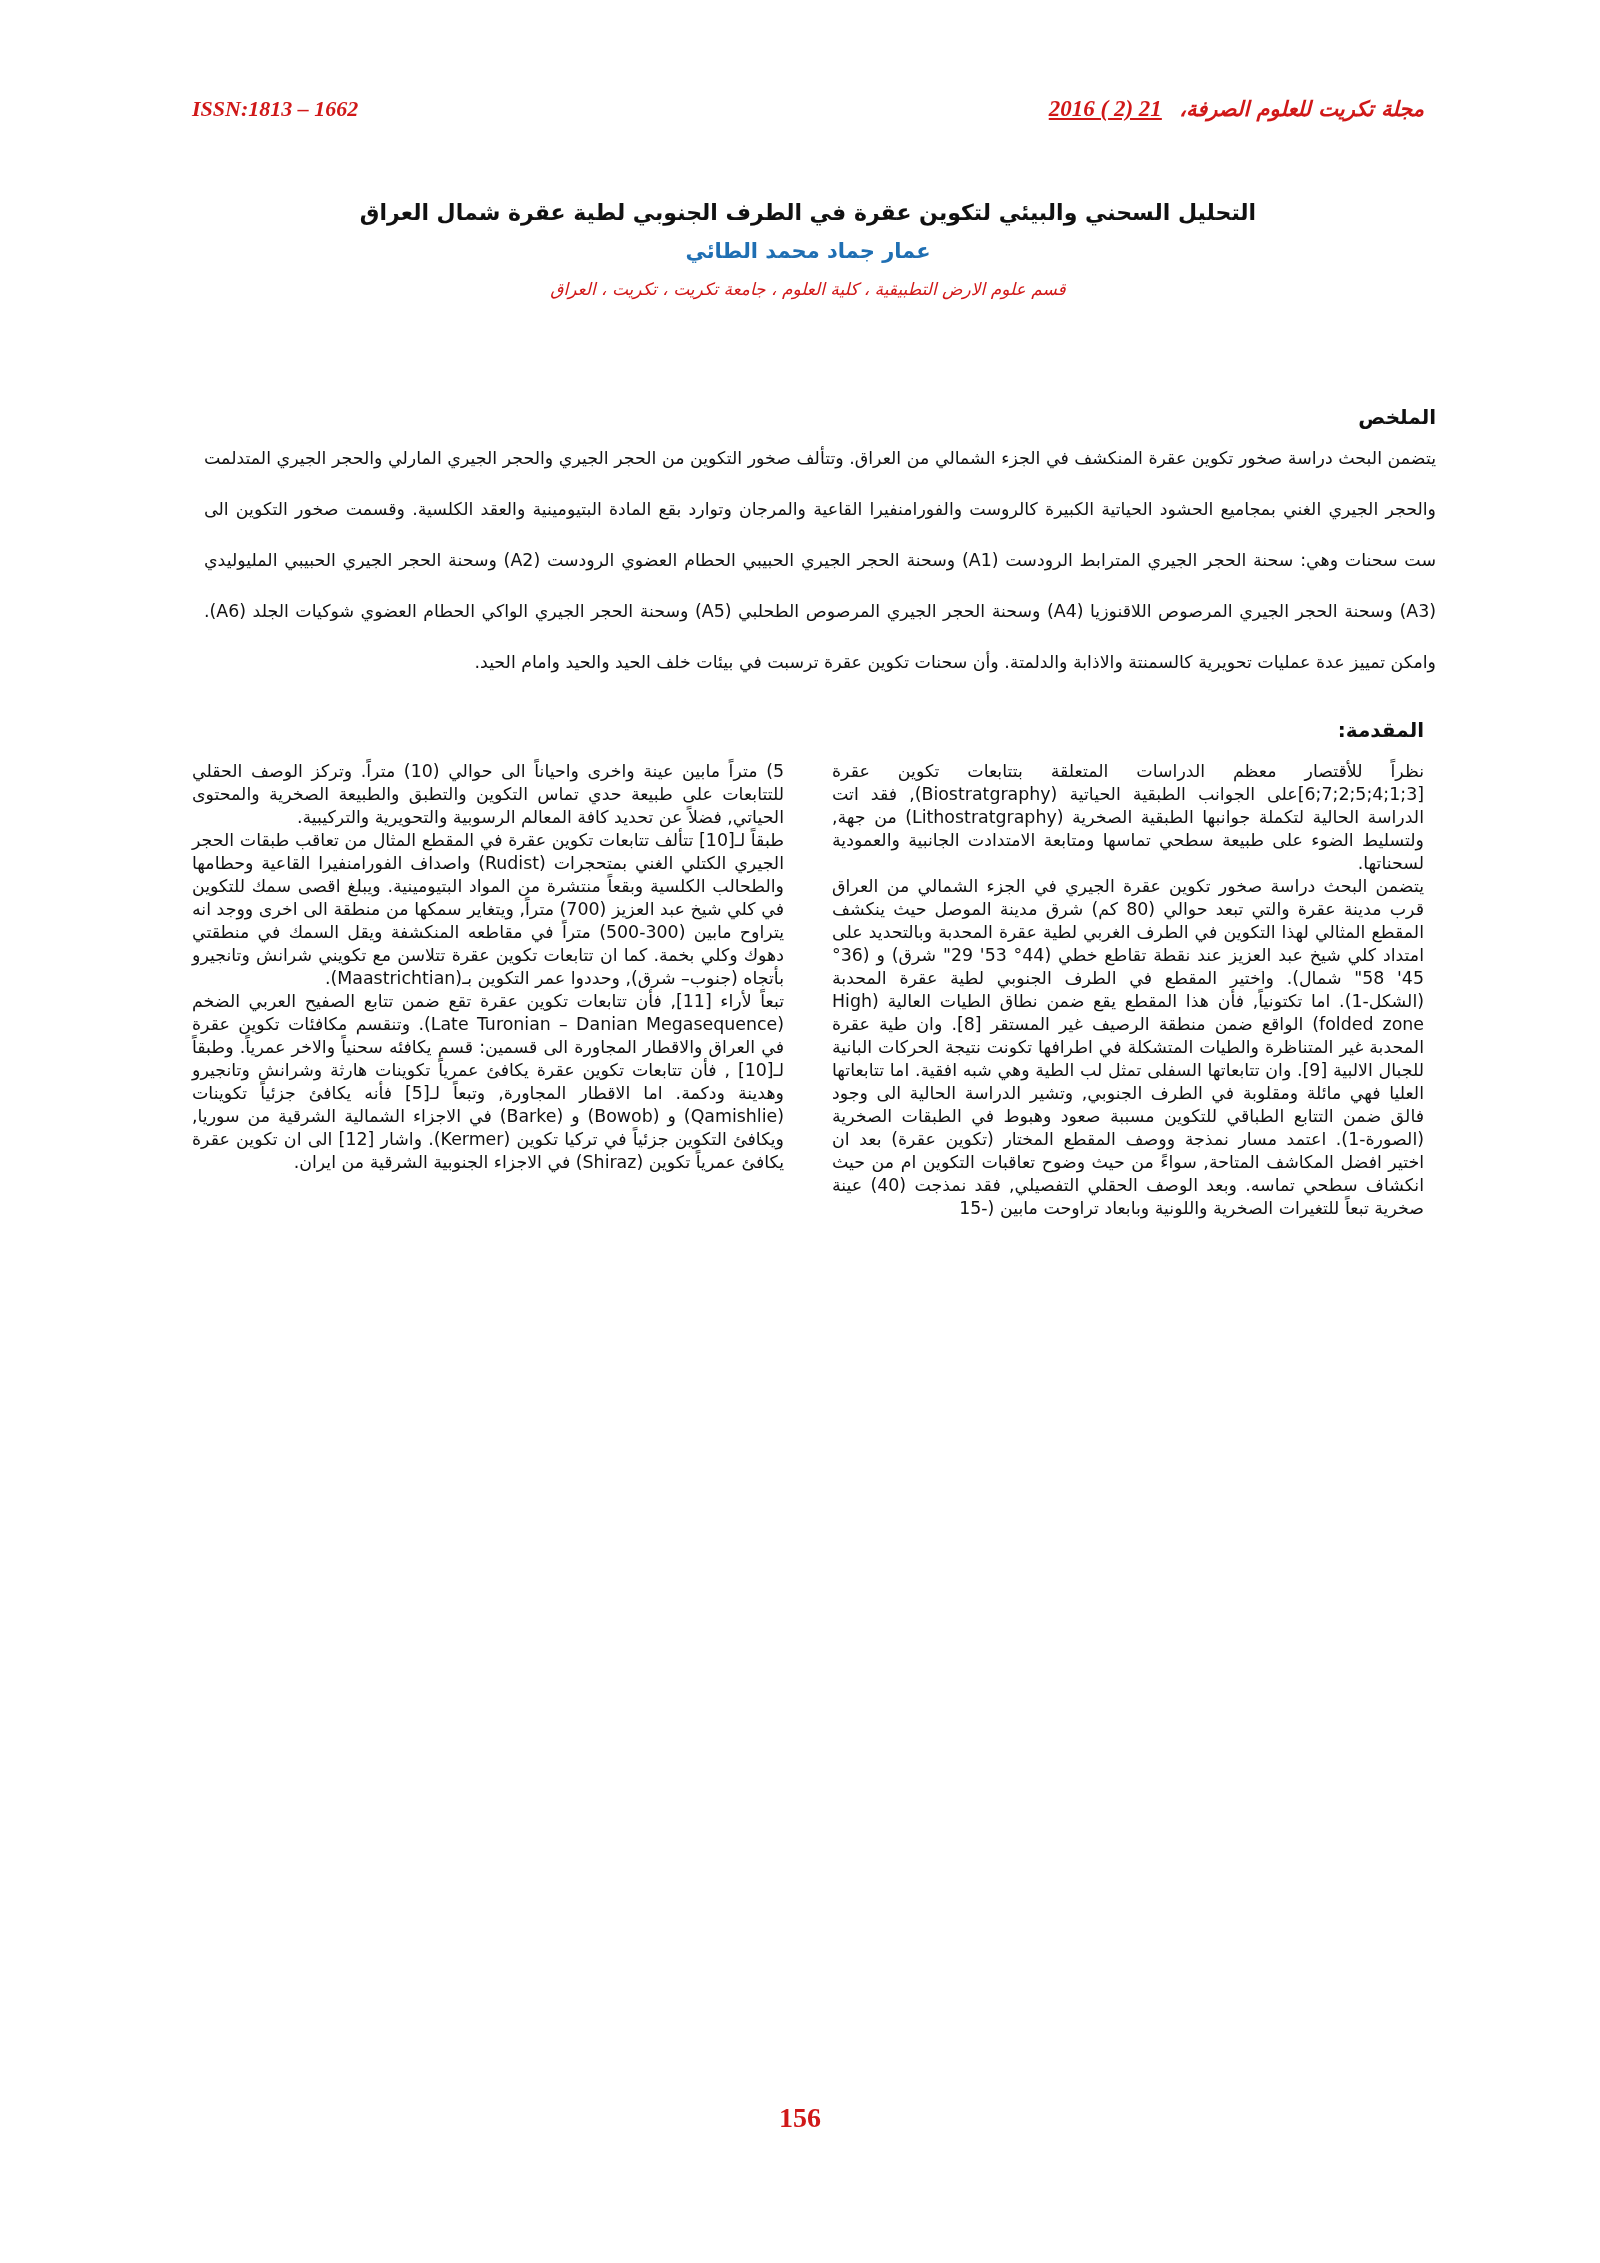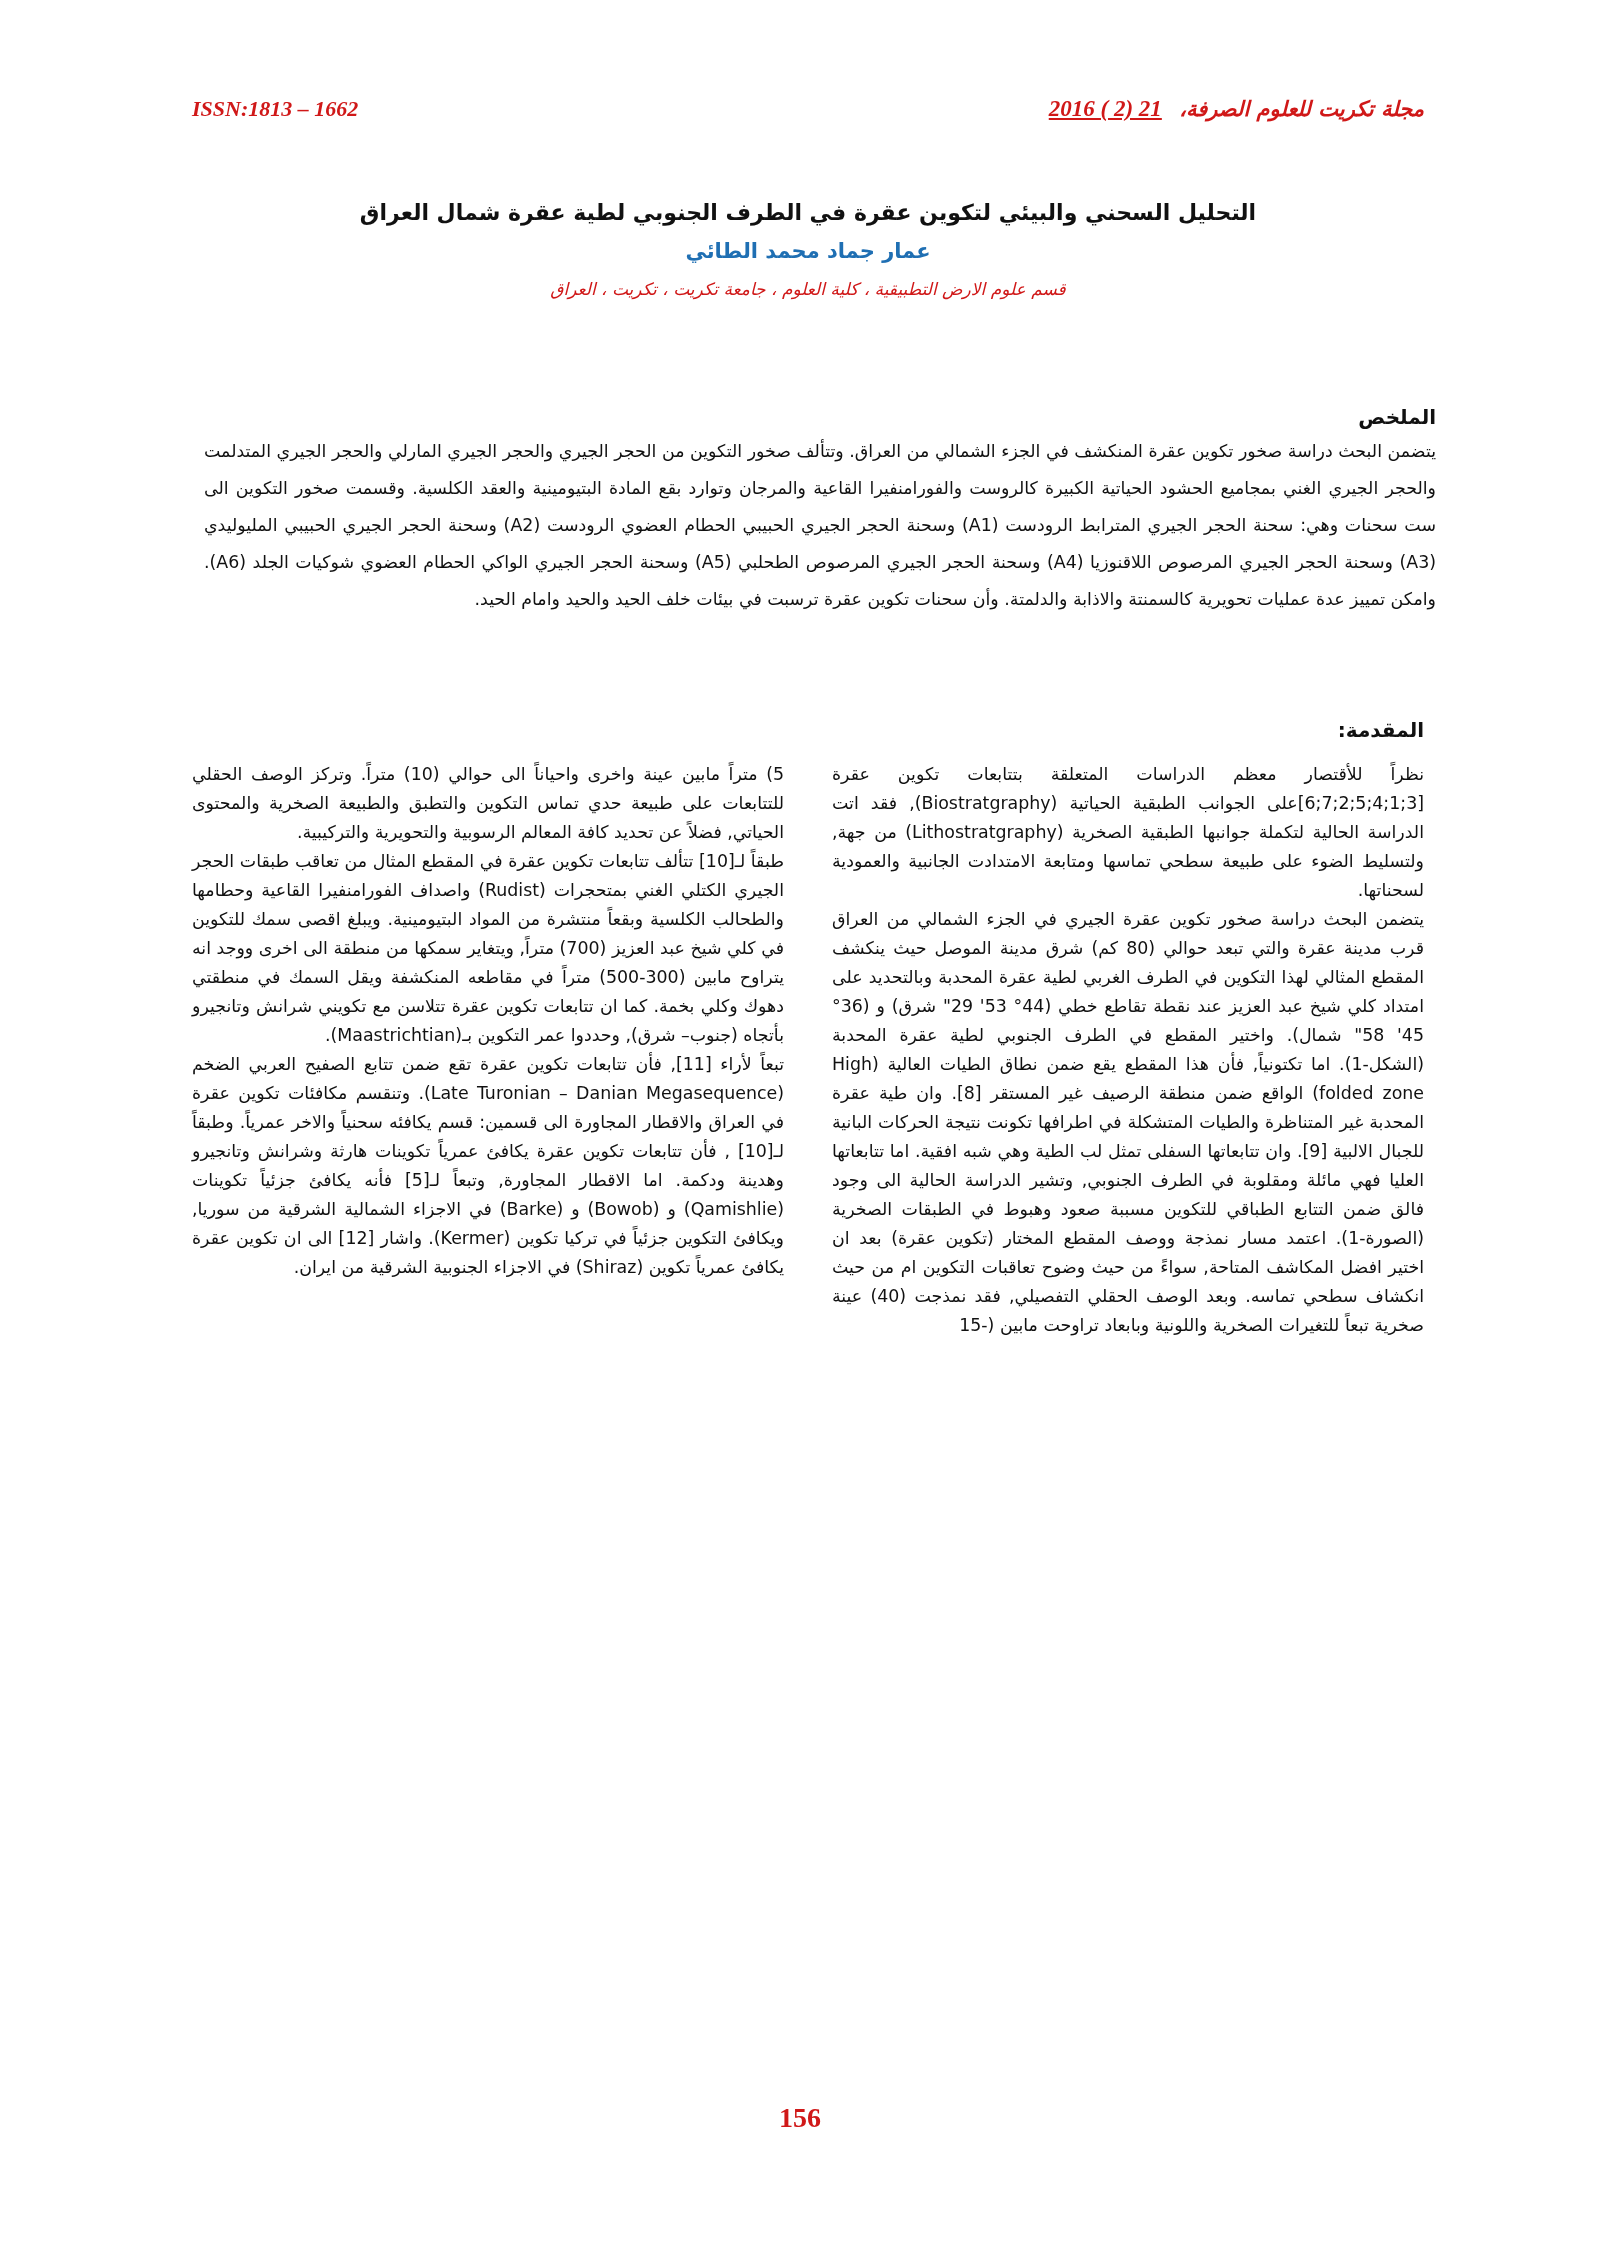--- a/index.html
+++ b/index.html
@@ -90,21 +90,21 @@
   .section-heading {
     font-family: "DejaVu Sans", sans-serif;
     font-weight: bold;
     font-size: 20px;
     margin: 0 0 4px 0;
     color: #111;
   }
   .abstract-text {
     font-family: "DejaVu Sans", sans-serif;
     font-size: 17.4px;
-    line-height: 37px;
+    line-height: 51px;
     margin: 0;
     text-align: justify;
     text-align-last: right;
   }
   .intro-heading {
     position: absolute;
     top: 718px;
     left: 192px;
     width: 1232px;
     direction: rtl;
@@ -118,21 +118,21 @@
     display: flex;
     flex-direction: row;
     justify-content: space-between;
   }
   .col {
     width: 592px;
   }
   .col p {
     font-family: "DejaVu Sans", sans-serif;
     font-size: 17.4px;
-    line-height: 29px;
+    line-height: 23px;
     margin: 0;
     text-align: justify;
     text-align-last: right;
   }
   .page-number {
     position: absolute;
     top: 2102px;
     left: 0;
     width: 1600px;
     text-align: center;

